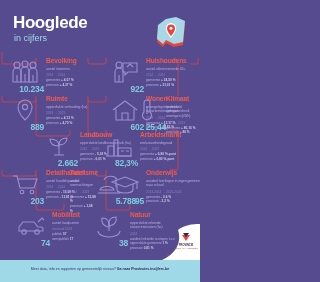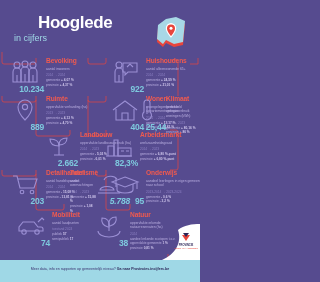--- a/index.html
+++ b/index.html
@@ -13,21 +13,21 @@
   #poster {
     position:absolute; left:0; top:0; width:200px; height:282px;
     background:#564b8f;
   }
 
   
   .header { position:absolute; left:0; top:0; width:200px; height:55px; }
   .title {
     position:absolute; left:13px; top:14px;
     font-size:17px; font-weight:bold; color:#ffffff;
-    letter-spacing:-0.4px; line-height:1;margin-left:25px;
+    letter-spacing:-0.4px; line-height:1;
   }
   .subtitle {
     position:absolute; left:14px; top:33px;
     font-size:9px; color:#9fd8e6; font-weight:normal;
   }
   .mapwrap { position:absolute; left:152px; top:16px; width:38px; height:34px; }
   .mapwrap svg { display:block; }
 
   
   .lines { position:absolute; left:0; top:0; width:200px; height:282px; }
@@ -197,21 +197,21 @@
   <div class="stat right" style="left:110px; top:96px; width:88px;">
     <div class="ico">
       <svg width="30" height="26" viewBox="0 0 30 26">
         <g fill="none" stroke="#9b8fd4" stroke-width="1.1">
           <path d="M3 12 L15 3 L27 12"></path>
           <path d="M6 11 L6 22 L24 22 L24 11"></path>
           <path d="M12 22 L12 15 L18 15 L18 22"></path>
         </g>
       </svg>
     </div>
-    <div class="num">404</div>
+    <div class="num">602</div>
     <div class="txt">
       <div class="cat">Wonen</div>
       <div class="desc">woongelegenheden in appartementsgebouw</div>
       <div class="yr">2014 → 2024</div>
       <div class="cmp">
         <span>gemeente</span> <b>+ 13,17 %</b>
       </div>
       <div class="cmp">
         <span>provincie</span> <b>+ 14,82 %</b>
       </div>
@@ -320,21 +320,21 @@
     <div class="ico" style="left:26px;">
       <svg width="30" height="26" viewBox="0 0 30 26">
         <g fill="none" stroke="#9b8fd4" stroke-width="1.1">
           <path d="M8 8 a7 5 0 0 1 13 -1"></path>
           <path d="M20 6 L20 15"></path>
           <path d="M4 18 a7 3.5 0 0 1 14 0 Z"></path>
           <path d="M2 21 L24 21"></path>
         </g>
       </svg>
     </div>
-    <div class="num" style="left:26px;font-style:italic;">5.788</div>
+    <div class="num" style="left:32px;">5.788</div>
     <div class="txt" style="left:0px; width:26px;">
       <div class="cat">Toerisme</div>
       <div class="desc">aantal overnachtingen</div>
       <div class="yr">2014 → 2023</div>
       <div class="cmp">
         <span>gemeente</span> <b>+ 15,88 %</b>
       </div>
       <div class="cmp">
         <span>provincie</span> <b>+ 1,08 %</b>
       </div>

